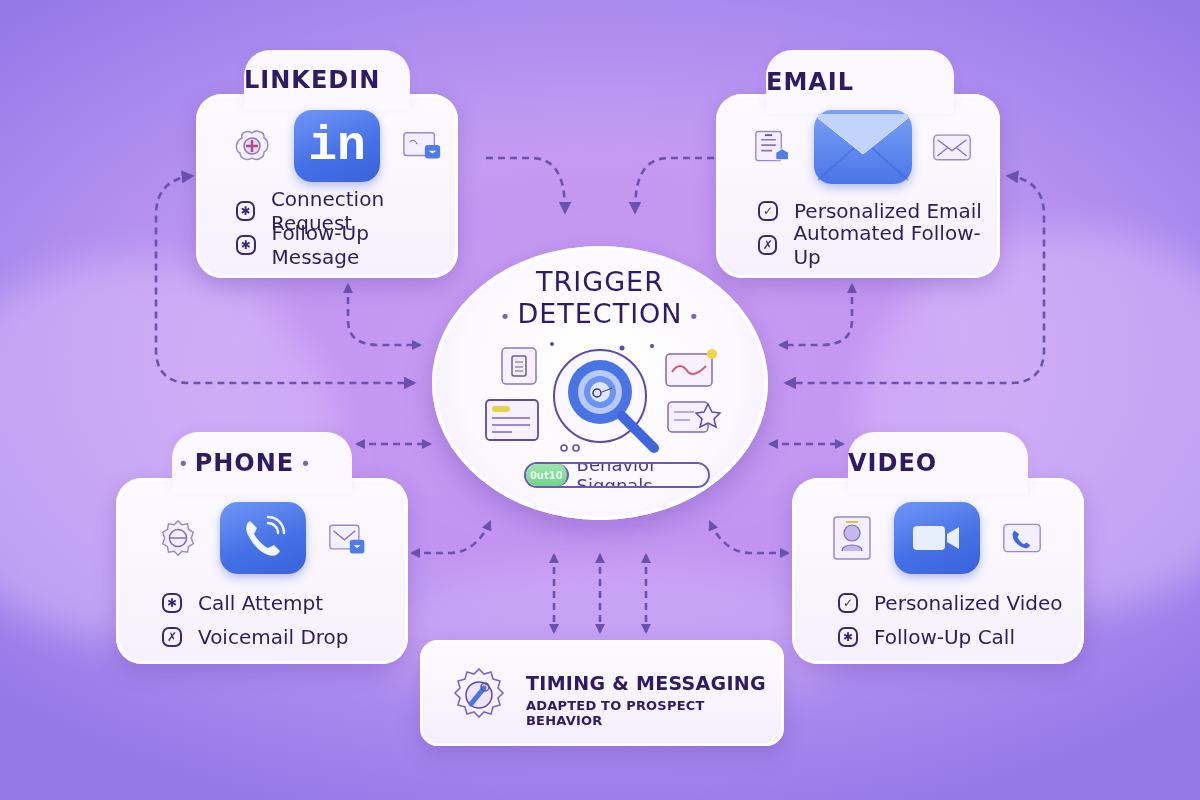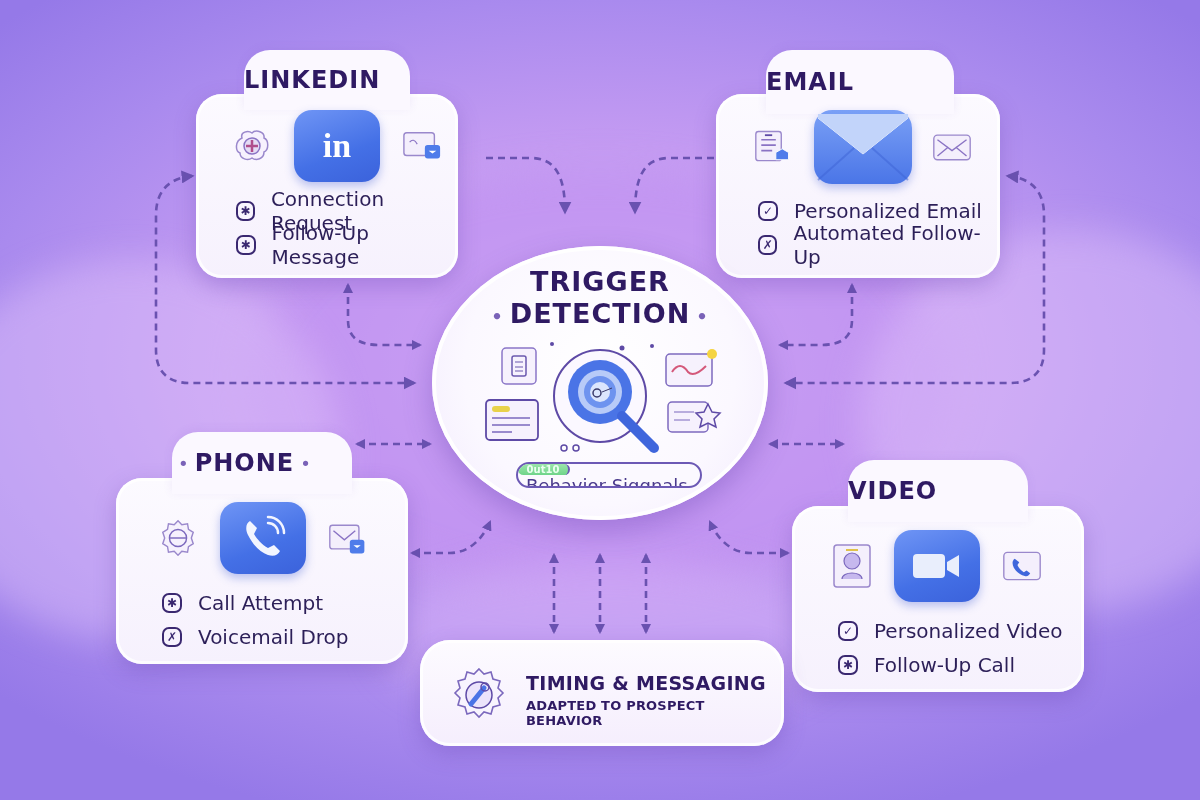--- a/index.html
+++ b/index.html
@@ -56,39 +56,39 @@
 
   
   .hub {
     position: absolute; left: 432px; top: 246px; width: 336px; height: 274px;
     border-radius: 50%;
     background: radial-gradient(circle at 50% 45%, #ffffff 0%, #fbf8ff 60%, #f1e9fd 100%);
     box-shadow: 0 10px 28px rgba(95,60,170,0.35), inset 0 0 0 4px rgba(255,255,255,0.9);
   }
   .hub-title {
     position: absolute; left: 0; width: 100%; text-align: center;
-    font-weight: bold; color: #2f1a63; font-size: 27px; letter-spacing: 1px;
+    font-weight: normal; color: #2f1a63; font-size: 27px; letter-spacing: 1px;
   }
   .hub-pill {
-    position: absolute; left: 84px; top: 216px; width: 186px; height: 26px;
+    position: absolute; left: 92px; top: 216px; width: 186px; height: 26px;
     border: 2px solid #6c59b5; border-radius: 14px; background: #fbf9ff;
-    display: flex; align-items: flex-start; overflow: hidden; flex-direction: column;
+    display: flex; align-items: center; overflow: hidden;
   }
   .pill-tag {
     height: 100%; width: 52px; background: linear-gradient(180deg,#9be6aa,#6fd48a);
     border-radius: 12px; color: #eafff0; font-size: 10px; font-weight: bold;
     display: flex; align-items: center; justify-content: center;
     border-right: 2px solid #6c59b5;
   }
   .pill-label { font-size: 18px; color: #4a3a8c; margin-left: 8px; }
 
   
   .timing {
     position: absolute; left: 420px; top: 640px; width: 364px; height: 106px;
-    border-radius: 30px; background: linear-gradient(180deg,#fdfbff 0%, #f5eefd 100%);
+    border-radius: 18px; background: linear-gradient(180deg,#fdfbff 0%, #f5eefd 100%);
     box-shadow: 0 8px 22px rgba(95,60,170,0.28), inset 0 0 0 3px rgba(255,255,255,0.8);
   }
   .timing-title { position: absolute; left: 106px; top: 32px; font-size: 19px; font-weight: bold; color: #2f1a63; letter-spacing: 0.3px; }
   .timing-sub { position: absolute; left: 106px; top: 58px; font-size: 13px; font-weight: bold; color: #2f1a63; letter-spacing: 0.2px; }
 </style>
 </head>
 <body>
 
 <div class="bg-blob blob-1"></div>
 <div class="bg-blob blob-2"></div>
@@ -137,21 +137,21 @@
   </div>
   <div class="icon-row" style="left:36px; top:60px;">
     <span class="side-icon">
       <svg width="40" height="36" viewBox="0 0 40 36">
           <path d="M10,10 C8,4 16,2 20,5 C24,1 33,4 32,10 C37,12 37,22 32,24 C32,31 24,33 20,30 C16,33 8,31 8,25 C3,23 3,13 10,10 Z" fill="#f7f1fe" stroke="#9a88cc" stroke-width="1.5"></path>
           <circle cx="20" cy="18" r="8" fill="#e4dbf5" stroke="#8a73c4" stroke-width="1.5"></circle>
           <path d="M20,12 V24 M14,18 H26" stroke="#b04e8c" stroke-width="2.5"></path>
         </svg>
     </span>
     <div class="main-icon" style="margin:0 22px;">
-      <span style="color:#fff; font-weight:bold; font-size:34px; font-family:Liberation Serif, serif;">in</span>
+      <span style="color:#fff; font-weight:bold; font-size:48px; font-family:Liberation Mono, monospace;">in</span>
     </div>
     <span class="side-icon">
       <svg width="42" height="36" viewBox="0 0 42 36">
           <rect x="2" y="4" width="32" height="24" rx="3" fill="#f4effc" stroke="#9a88cc" stroke-width="1.5"></rect>
           <path d="M8,14 q4,-5 8,2" stroke="#8a73c4" stroke-width="1.2" fill="none"></path>
           <rect x="24" y="17" width="16" height="14" rx="3" fill="#4f7cea"></rect>
           <path d="M28,23 l4,3 l4,-3 z" fill="#fff"></path>
         </svg>
     </span>
   </div>
@@ -297,21 +297,21 @@
       <span class="check">✱</span>
       <span class="label">Call Attempt</span>
     </div>
     <div class="item">
       <span class="check">✗</span>
       <span class="label">Voicemail Drop</span>
     </div>
   </div>
 </div>
 
-<div class="card" style="left:792px; top:432px; width:292px; height:232px;margin-top:28px;">
+<div class="card" style="left:792px; top:432px; width:292px; height:232px;">
   <div class="body" style="left:0; top:46px; width:292px; height:186px;"></div>
   <div class="tab" style="left:56px; top:0; width:180px; height:62px;">
     <span class="card-title">VIDEO</span>
   </div>
   <div class="icon-row" style="left:40px; top:70px;">
     <span class="side-icon">
       <svg width="40" height="46" viewBox="0 0 40 46">
           <rect x="2" y="2" width="36" height="42" rx="3" fill="#f4effc" stroke="#9a88cc" stroke-width="1.5"></rect>
           <circle cx="20" cy="18" r="8" fill="#c6b8ee" stroke="#7b68bd" stroke-width="1.2"></circle>
           <path d="M10,36 C10,28 30,28 30,36" fill="#c6b8ee" stroke="#7b68bd" stroke-width="1.2"></path>

